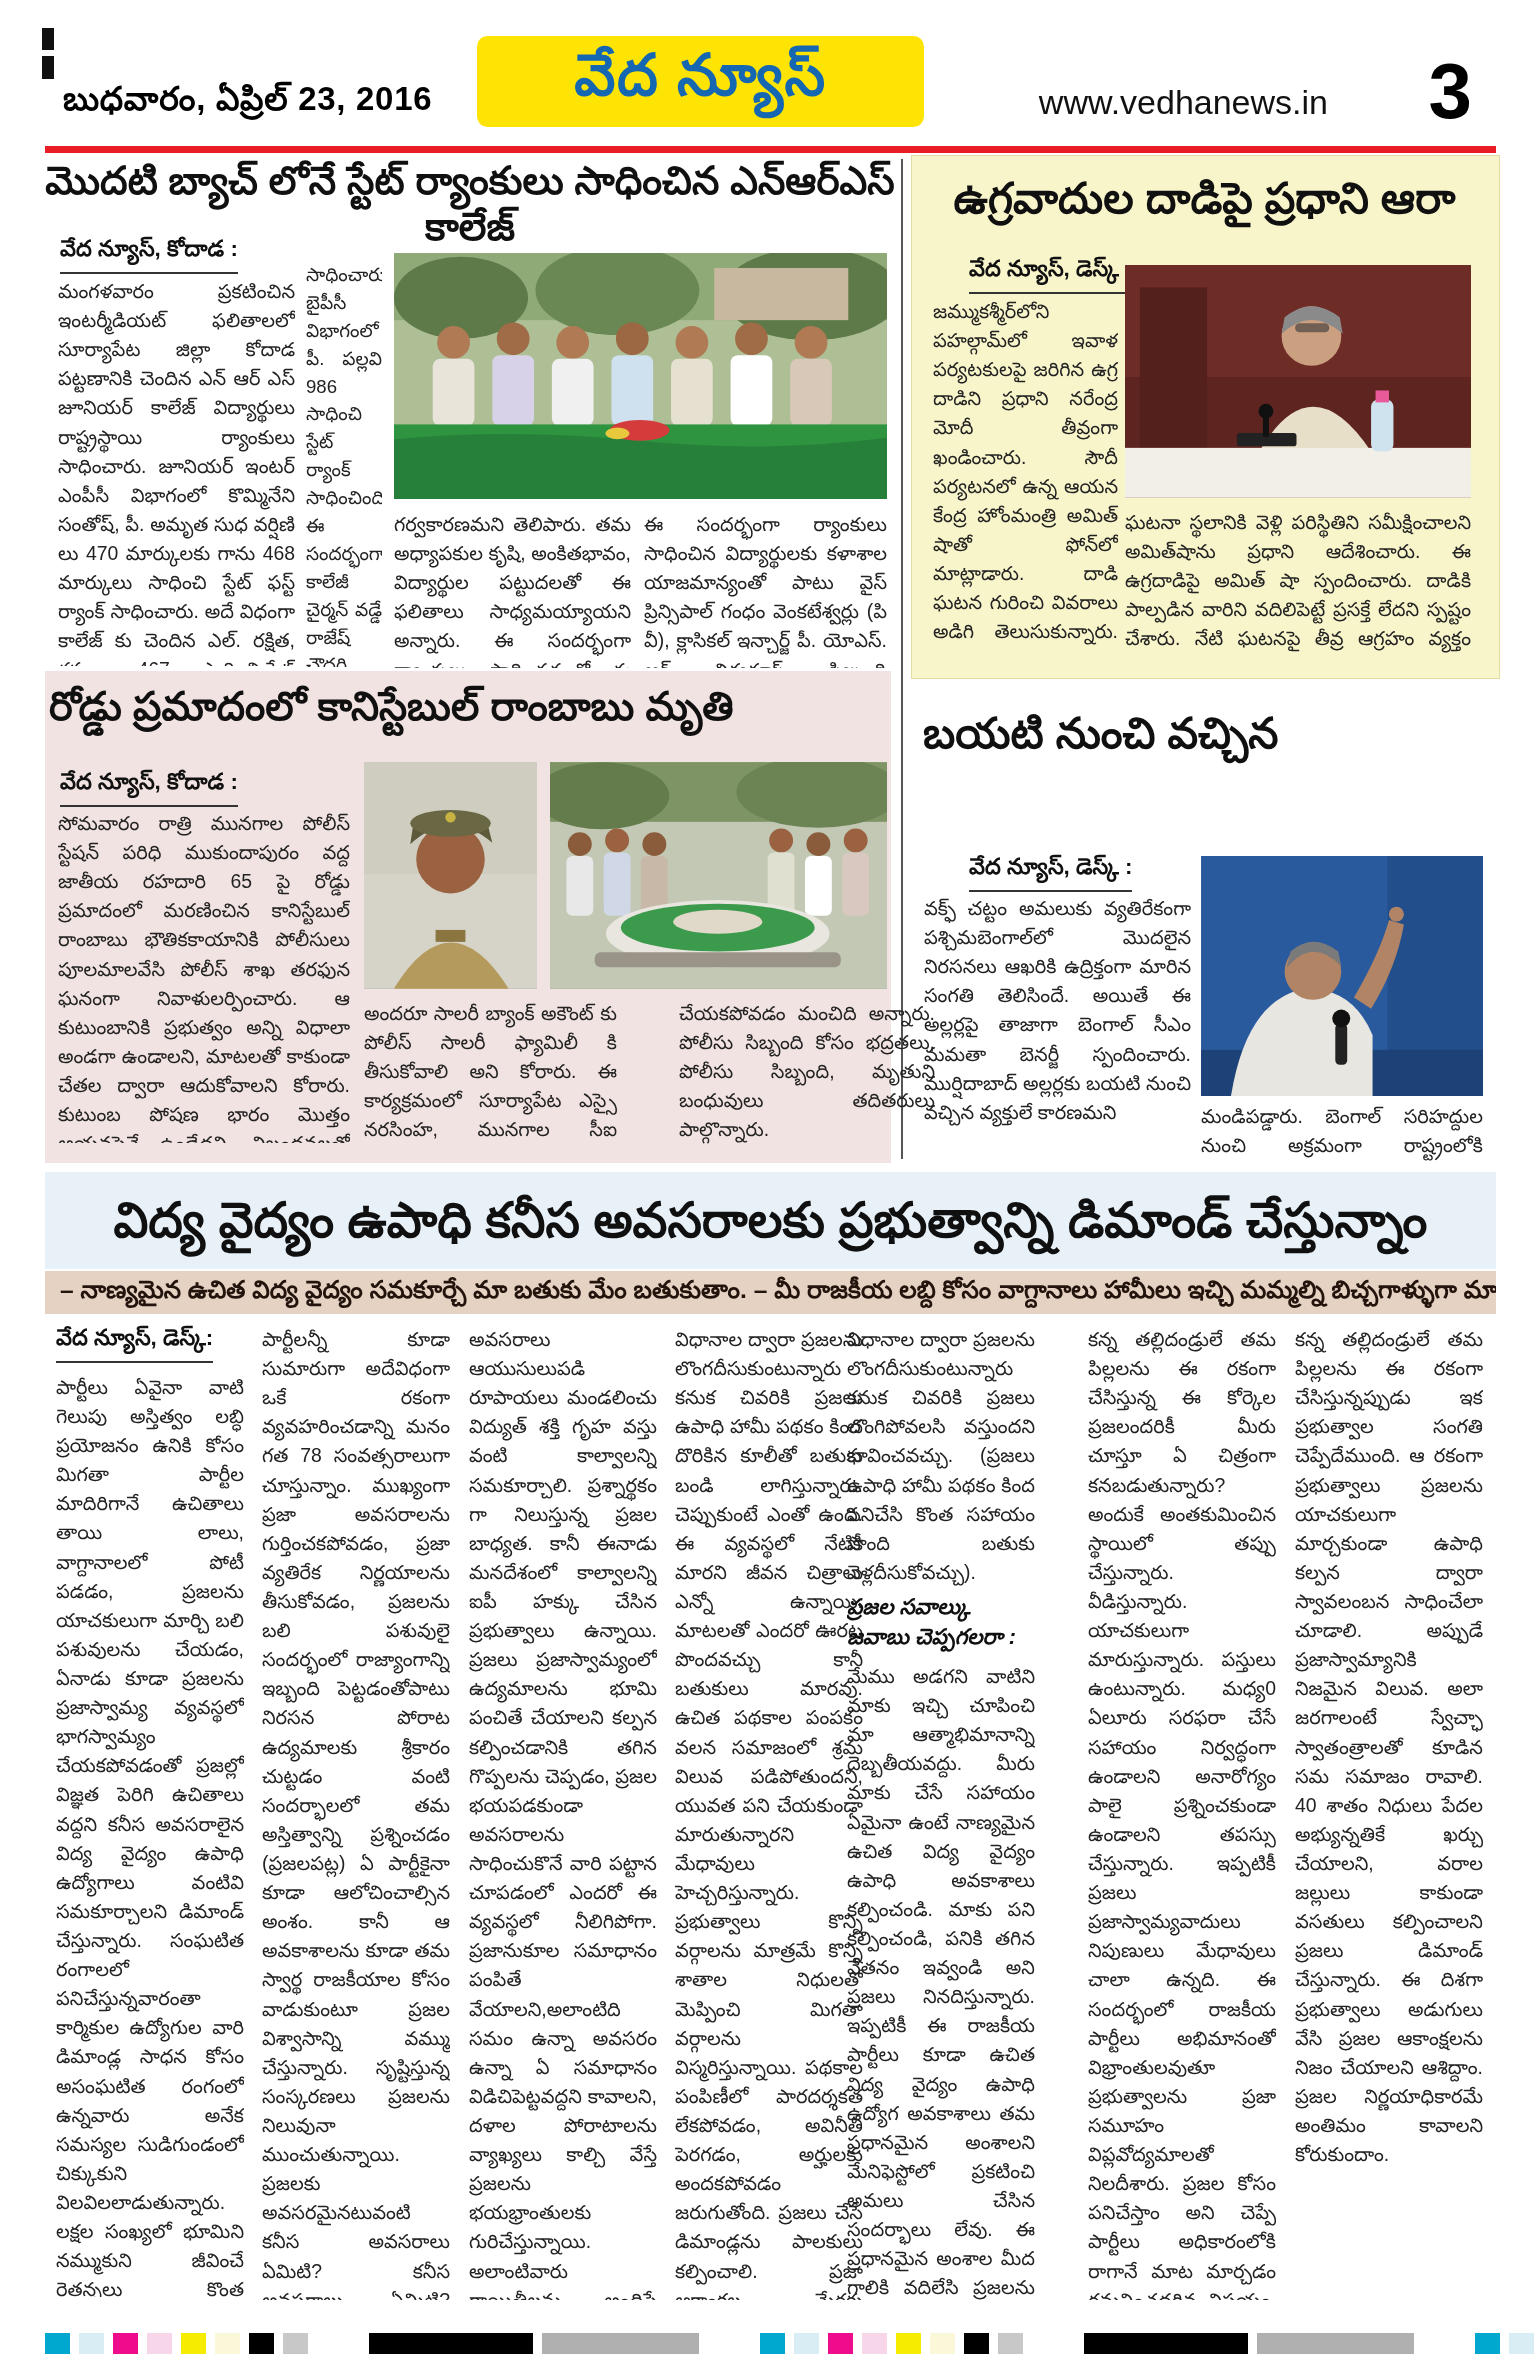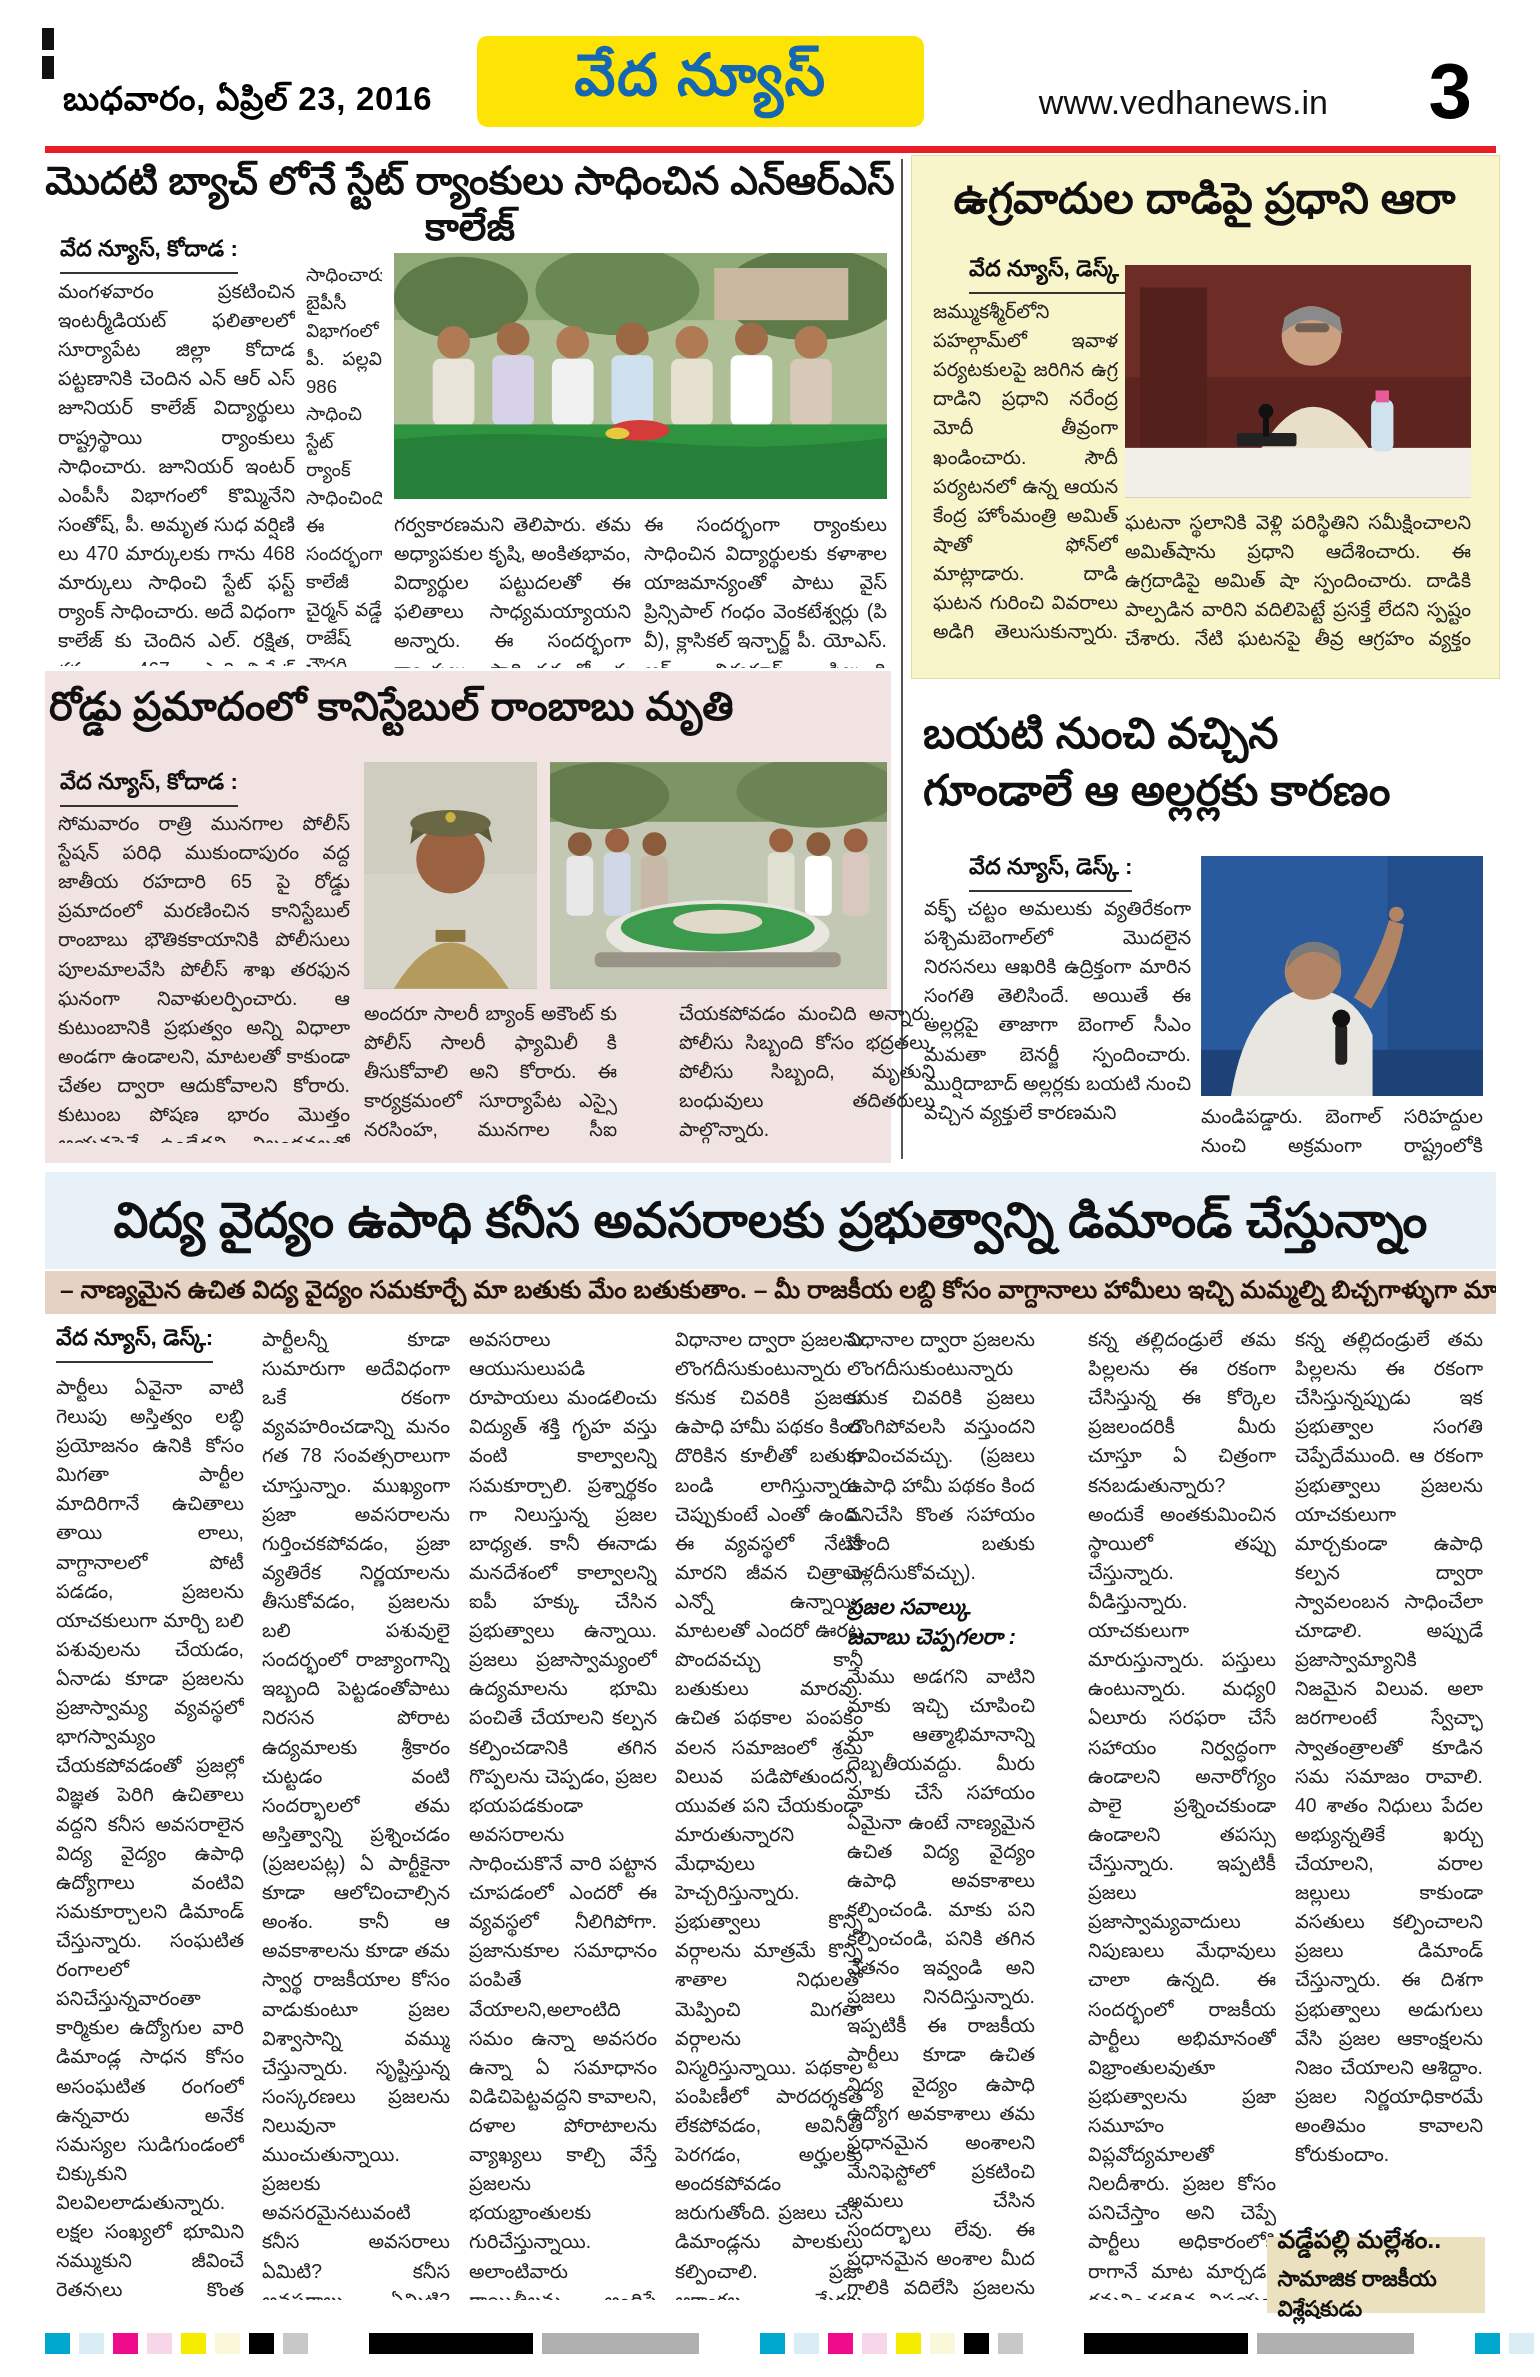--- a/index.html
+++ b/index.html
@@ -216,21 +216,20 @@
       <ellipse cx="225" cy="222" rx="130" ry="32" fill="#3c9a4c"></ellipse>
       <ellipse cx="225" cy="214" rx="60" ry="16" fill="#e0d8c8"></ellipse>
       <rect x="60" y="255" width="330" height="20" rx="8" fill="#9a9488"></rect>
     </svg>
   </div>
   <div class="colblock bodytext a3-c2">అందరూ సాలరీ బ్యాంక్ అకౌంట్ కు పోలీస్ సాలరీ ఫ్యామిలీ కి తీసుకోవాలి అని కోరారు. ఈ కార్యక్రమంలో సూర్యాపేట ఎస్సై నరసింహ, మునగాల సీఐ రాములు, ఎస్సైలు రాజు, ప్రదీప్ కుమార్ పాల్గొన్నారు.</div>
   <div class="colblock bodytext a3-c3">చేయకపోవడం మంచిది అన్నారు. పోలీసు సిబ్బంది కోసం భద్రతలు, పోలీసు సిబ్బంది, మృతుని బంధువులు తదితరులు పాల్గొన్నారు.</div>
 
   <div class="headline a4-head">
     <span>బయటి నుంచి వచ్చిన</span><br>
-    <span>గూండాలే ఆ అల్లర్లకు కారణం</span>
   </div>
   <div class="a4-byline">
     <span class="byline">వేద న్యూస్, డెస్క్ :</span>
   </div>
   <div class="colblock bodytext a4-c1">వక్ఫ్ చట్టం అమలుకు వ్యతిరేకంగా పశ్చిమబెంగాల్‌లో మొదలైన నిరసనలు ఆఖరికి ఉద్రిక్తంగా మారిన సంగతి తెలిసిందే. అయితే ఈ అల్లర్లపై తాజాగా బెంగాల్ సీఎం మమతా బెనర్జీ స్పందించారు. ముర్షిదాబాద్ అల్లర్లకు బయటి నుంచి వచ్చిన వ్యక్తులే కారణమని</div>
   <div class="photo a4-photo">
     <svg width="282" height="240" viewBox="0 0 378 322">
       <rect width="378" height="322" fill="#2a5a9e"></rect>
       <rect x="250" width="128" height="322" fill="#224e8c"></rect>
       <rect x="0" y="260" width="378" height="62" fill="#1c4278"></rect>
@@ -260,24 +259,20 @@
   <div class="colblock bodytext a5-col c3">అవసరాలు ఆయుసులుపడి రూపాయలు మండలించు విద్యుత్ శక్తి గృహ వస్తు వంటి కాల్వాలన్ని సమకూర్చాలి. ప్రశ్నార్థకం గా నిలుస్తున్న ప్రజల బాధ్యత. కానీ ఈనాడు మనదేశంలో కాల్వాలన్ని ఐపీ హక్కు చేసిన ప్రభుత్వాలు ఉన్నాయి. ప్రజలు ప్రజాస్వామ్యంలో ఉద్యమాలను భూమి పంచితే చేయాలని కల్పన కల్పించడానికి తగిన గొప్పలను చెప్పడం, ప్రజల భయపడకుండా అవసరాలను సాధించుకొనే వారి పట్టాన చూపడంలో ఎందరో ఈ వ్యవస్థలో నీలిగిపోగా. ప్రజానుకూల సమాధానం పంపితే వేయాలని,అలాంటిది సమం ఉన్నా అవసరం ఉన్నా ఏ సమాధానం విడిచిపెట్టవద్దని కావాలని, దళాల పోరాటాలను వ్యాఖ్యలు కాల్చి వేస్తే ప్రజలను భయభ్రాంతులకు గురిచేస్తున్నాయి. అలాంటివారు రాయితీలను అందిస్తే అనుమానం వ్యక్తం చేసిన వీరికి విద్య వైద్యం చెట్టంద్వారా ఉంచాలి అన్నది ఆశ. దరఖాస్తు ఈ తీరుకు మారి చేస్తే అంతరాలు అసమానతలు లేని వ్యవస్థ వస్తుందని ప్రజలు ఎదురు చూస్తున్నారు. అవసరాలు గుర్తించనంత కాలం ప్రజా ఉద్యమాలు తప్పవు.</div>
   <div class="colblock bodytext a5-col c4">విధానాల ద్వారా ప్రజలను లొంగదీసుకుంటున్నారు కనుక చివరికి ప్రజలు ఉపాధి హామీ పథకం కింద దొరికిన కూలీతో బతుకు బండి లాగిస్తున్నారు. చెప్పుకుంటే ఎంతో ఉంది. ఈ వ్యవస్థలో నేటికీ మారని జీవన చిత్రాలు ఎన్నో ఉన్నాయి. మాటలతో ఎందరో ఊరట పొందవచ్చు కానీ బతుకులు మారవు. ఉచిత పథకాల పంపకం వలన సమాజంలో శ్రమ విలువ పడిపోతుందని, యువత పని చేయకుండా మారుతున్నారని మేధావులు హెచ్చరిస్తున్నారు. ప్రభుత్వాలు కొన్ని వర్గాలను మాత్రమే కొన్ని శాతాల నిధులతో మెప్పించి మిగతా వర్గాలను విస్మరిస్తున్నాయి. పథకాల పంపిణీలో పారదర్శకత లేకపోవడం, అవినీతి పెరగడం, అర్హులకు అందకపోవడం జరుగుతోంది. ప్రజలు చేసే డిమాండ్లను పాలకులు కల్పించాలి. ప్రజా ఆకాంక్షల మేరకు పరిపాలన సాగాలి. కానీ ఎప్పటికప్పుడు కన్న బిడ్డల వలె పాలించాలి అని చెప్పే పాలకులు ప్రజల కనీస అవసరాలను గాలికి వదిలేస్తున్నారు.</div>
   <div class="colblock a5-col c5">
     <div class="bodytext" style="height:auto;">విధానాల ద్వారా ప్రజలను లొంగదీసుకుంటున్నారు కనుక చివరికి ప్రజలు లొంగిపోవలసి వస్తుందని భావించవచ్చు. (ప్రజలు ఉపాధి హామీ పథకం కింద పనిచేసి కొంత సహాయం పొంది బతుకు వెళ్లదీసుకోవచ్చు).</div>
     <span class="a5-subhead">ప్రజల సవాల్కు జవాబు చెప్పగలరా :</span>
     <div class="bodytext" style="height:671px;">మేము అడగని వాటిని మాకు ఇచ్చి చూపించి మా ఆత్మాభిమానాన్ని దెబ్బతీయవద్దు. మీరు మాకు చేసే సహాయం ఏమైనా ఉంటే నాణ్యమైన ఉచిత విద్య వైద్యం ఉపాధి అవకాశాలు కల్పించండి. మాకు పని కల్పించండి, పనికి తగిన వేతనం ఇవ్వండి అని ప్రజలు నినదిస్తున్నారు. ఇప్పటికీ ఈ రాజకీయ పార్టీలు కూడా ఉచిత విద్య వైద్యం ఉపాధి ఉద్యోగ అవకాశాలు తమ ప్రధానమైన అంశాలని మేనిఫెస్టోలో ప్రకటించి అమలు చేసిన సందర్భాలు లేవు. ఈ ప్రధానమైన అంశాల మీద గాలికి వదిలేసి ప్రజలను యాచకులుగా మార్చే ఉచిత పథకాల వైపే మొగ్గు చూపుతున్నారు. సందర్భంలో రాజ్యాంగ నిపుణులు మాట్లాడుతూ మాకు అవసరం లేదని రాజ్యాంగం నిర్దేశించిన బాధ్యతలను ప్రభుత్వాలు విస్మరించవద్దని సూచిస్తున్నారు.</div>
   </div>
   <div class="colblock bodytext a5-col c6">కన్న తల్లిదండ్రులే తమ పిల్లలను ఈ రకంగా చేసిస్తున్న ఈ కోర్కెల ప్రజలందరికీ మీరు చూస్తూ ఏ చిత్రంగా కనబడుతున్నారు? అందుకే అంతకుమించిన స్థాయిలో తప్పు చేస్తున్నారు. వీడిస్తున్నారు. యాచకులుగా మారుస్తున్నారు. పస్తులు ఉంటున్నారు. మధ్య0 ఏలూరు సరఫరా చేసే సహాయం నిర్వద్ధంగా ఉండాలని అనారోగ్యం పాలై ప్రశ్నించకుండా ఉండాలని తపస్సు చేస్తున్నారు. ఇప్పటికీ ప్రజలు ప్రజాస్వామ్యవాదులు నిపుణులు మేధావులు చాలా ఉన్నది. ఈ సందర్భంలో రాజకీయ పార్టీలు అభిమానంతో విభ్రాంతులవుతూ ప్రభుత్వాలను ప్రజా సమూహం విప్లవోద్యమాలతో నిలదీశారు. ప్రజల కోసం పనిచేస్తాం అని చెప్పే పార్టీలు అధికారంలోకి రాగానే మాట మార్చడం గమనించదగిన విషయం. ఉద్యమాల ద్వారా రైతులు తమ హక్కులను సాధించుకున్న సందర్భాలు ఎన్నో ఉన్నాయి. గణనీయమైనటువంటి ఆనాటి వర్గాల కూడా పోరాటాలు వచ్చినా వాటిని అణచి వేశారు.</div>
   <div class="colblock bodytext a5-col c7" style="height:887px;">కన్న తల్లిదండ్రులే తమ పిల్లలను ఈ రకంగా చేసిస్తున్నప్పుడు ఇక ప్రభుత్వాల సంగతి చెప్పేదేముంది. ఆ రకంగా ప్రభుత్వాలు ప్రజలను యాచకులుగా మార్చకుండా ఉపాధి కల్పన ద్వారా స్వావలంబన సాధించేలా చూడాలి. అప్పుడే ప్రజాస్వామ్యానికి నిజమైన విలువ. అలా జరగాలంటే స్వేచ్ఛా స్వాతంత్రాలతో కూడిన సమ సమాజం రావాలి. 40 శాతం నిధులు పేదల అభ్యున్నతికే ఖర్చు చేయాలని, వరాల జల్లులు కాకుండా వసతులు కల్పించాలని ప్రజలు డిమాండ్ చేస్తున్నారు. ఈ దిశగా ప్రభుత్వాలు అడుగులు వేసి ప్రజల ఆకాంక్షలను నిజం చేయాలని ఆశిద్దాం. ప్రజల నిర్ణయాధికారమే అంతిమం కావాలని కోరుకుందాం.</div>
 
-  <div class="author-box">
-    <span class="author-name">వడ్డేపల్లి మల్లేశం..</span>
-    <span class="author-title">సామాజిక రాజకీయ విశ్లేషకుడు</span>
-  </div>
 
   <div class="print-row">
       <div class="sw" style="background: rgb(0, 167, 206);"></div>
       <div class="sw" style="background: rgb(217, 237, 244);"></div>
       <div class="sw" style="background: rgb(238, 11, 140);"></div>
       <div class="sw" style="background: rgb(247, 214, 233);"></div>
       <div class="sw" style="background: rgb(246, 236, 0);"></div>
       <div class="sw" style="background: rgb(251, 248, 217);"></div>
       <div class="sw" style="background: rgb(0, 0, 0);"></div>
       <div class="sw" style="background: rgb(200, 200, 200);"></div>

